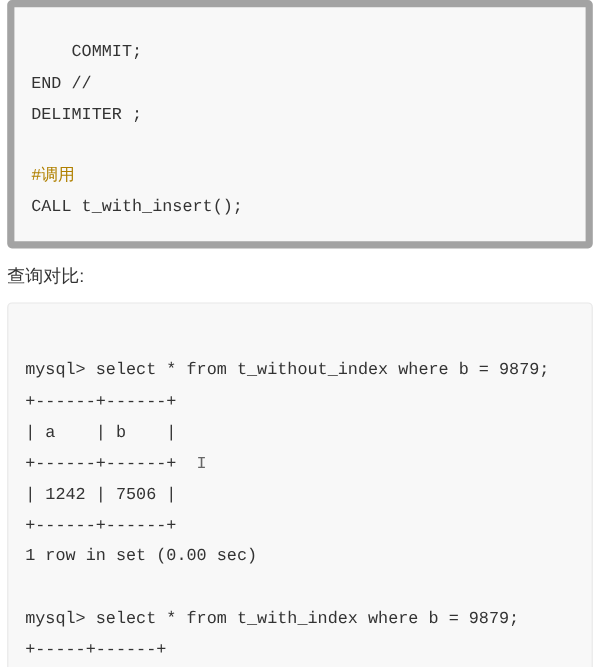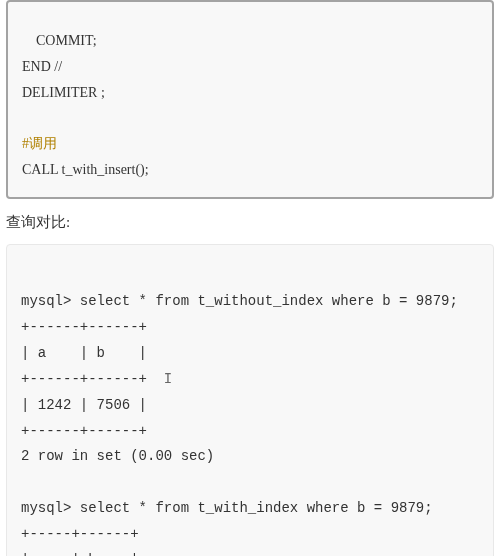--- a/index.html
+++ b/index.html
@@ -6,35 +6,35 @@
     body {
       font-family: -apple-system, "SF Mono", Monaco, Consolas, monospace;
       background: #ffffff;
       width: 500px;
       color: #333;
       font-size: 14px;
       line-height: 1.85;
     }
     .code-block-1 {
       background: #f8f8f8;
-      border: 2px solid #a3a3a3;
+      border: 6px solid #a3a3a3;
       border-radius: 4px;
       padding: 0 14px 14px 14px;
       margin: 0 6px 10px 6px;
-      font-family: Liberation Serif, serif;
+      font-family: Liberation Mono, monospace;
       white-space: pre;
       font-size: 14px;
       color: #333;
       overflow: hidden;
     }
     .comment {
       color: #b08000;
     }
     .para {
-      font-family: Liberation Serif, serif;
+      font-family: Liberation Sans, sans-serif;
       font-size: 15px;
       color: #333;
       margin: 10px 6px 8px 6px;
       line-height: 1.8;
     }
     .code-block-2 {
       background: #f8f8f8;
       border: 1px solid #e8e8e8;
       border-radius: 4px;
       padding: 18px 14px 14px 14px;
@@ -65,21 +65,21 @@
 
 <p class="para">查询对比:</p>
 
 <div class="code-block-2">
 <span>mysql&gt; select * from t_without_index where b = 9879;</span>
 <span>+------+------+</span>
 <span>| a    | b    |</span>
 <span>+------+------+  </span><span class="cursor">I</span>
 <span>| 1242 | 7506 |</span>
 <span>+------+------+</span>
-<span>2 row in set (0.00 sec)</span>
+<span>1 row in set (0.00 sec)</span>
 <span></span>
 <span>mysql&gt; select * from t_with_index where b = 9879;</span>
 <span>+-----+------+</span>
 <span>| a   | b    |</span>
 
 
 
 </div>
 
 </body></html>

